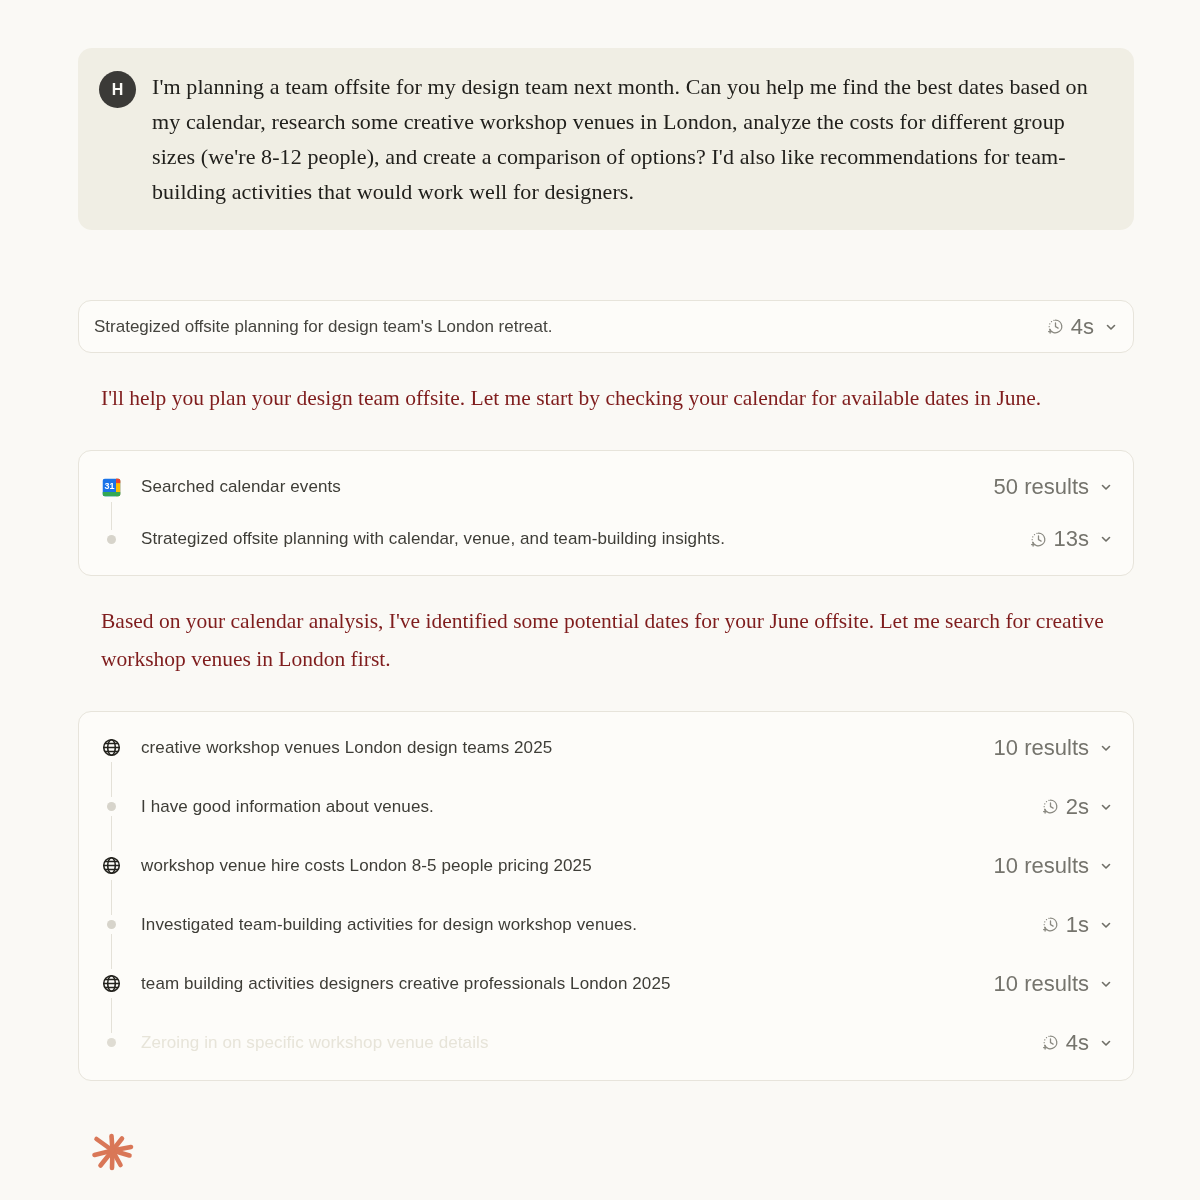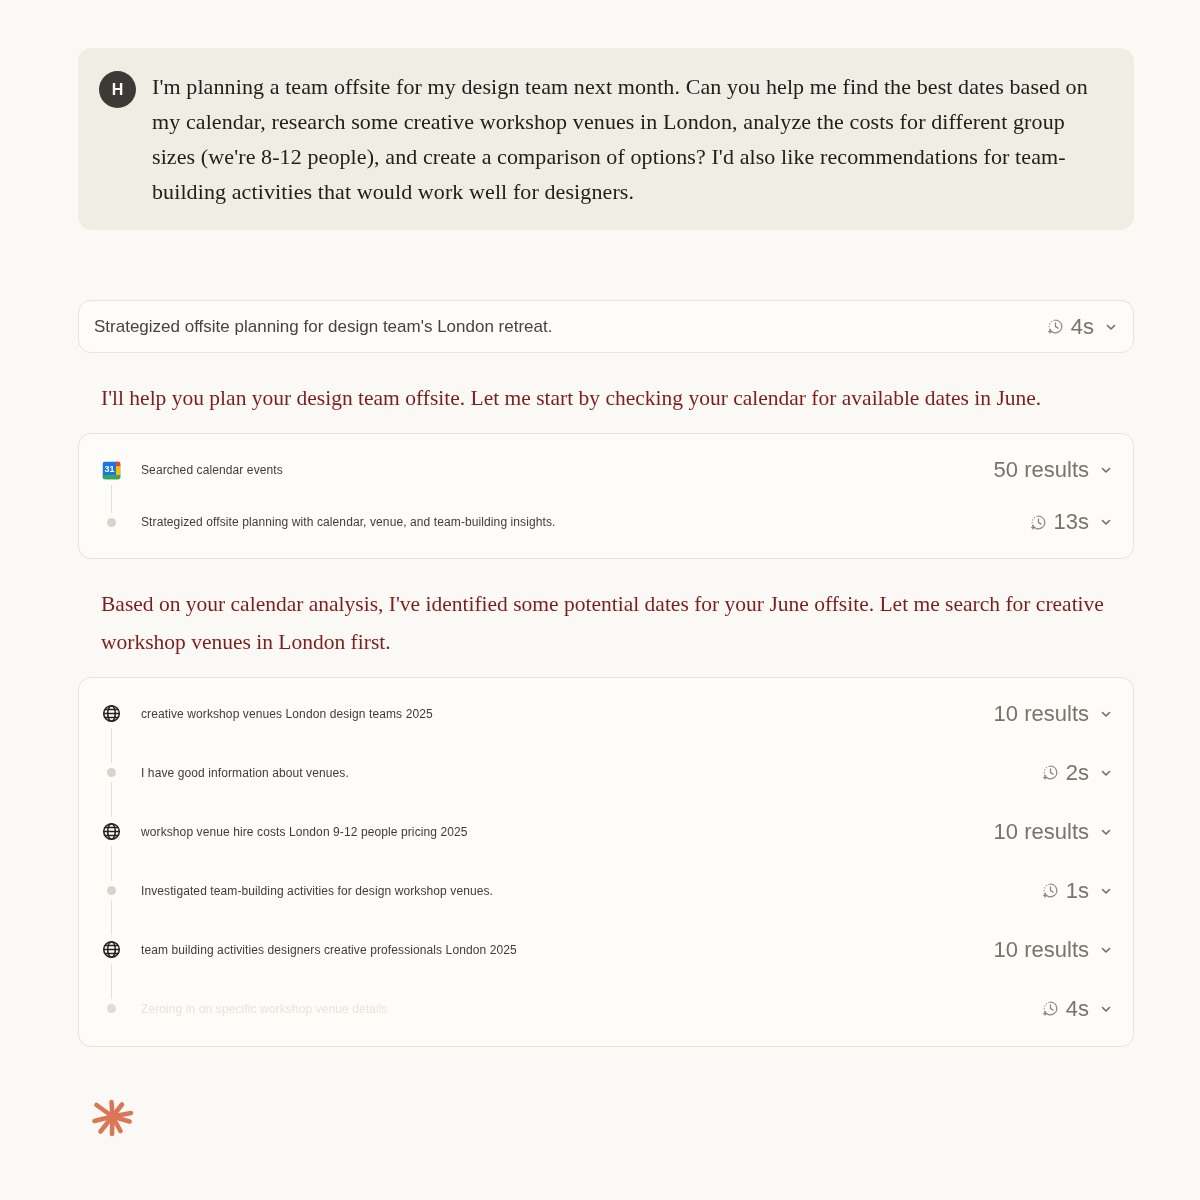--- a/index.html
+++ b/index.html
@@ -60,33 +60,33 @@
 
   
   .prose {
     font-family:"Liberation Serif", serif;
     font-size:21.5px; line-height:38px; color:#7f1d1d;
     margin:26px 10px 0 23px;
     max-width:1005px;
   }
 
   
-  .tool-card { margin-top:16px; padding:10px 20px; }
+  .tool-card { margin-top:33px; padding:10px 20px; }
   .tool-row {
     display:flex; align-items:center; gap:18px;
     cursor:pointer;
   }
   .tool-card.calendar .tool-row { height:52px; }
   .tool-card.search { padding:6px 20px 8px; }
   .tool-card.search .tool-row { height:59px; }
   .icon-cell {
     width:24px; display:flex; align-items:center; justify-content:center;
     flex-shrink:0; position:relative; z-index:2;
   }
-  .tool-row .label { flex:1; font-size:12px; color:#3E3D37; letter-spacing:0.1px; }
+  .tool-row .label { flex:1; font-size:17px; color:#3E3D37; letter-spacing:0.1px; }
   .dot {
     width:9px; height:9px; border-radius:50%;
     background:#D7D4CB;
   }
   .rail {
     position:absolute; width:1.5px; background:#E4E1D8;
     left:31.5px; z-index:1;
   }
   .faded-label { color:#E7E4D9 !important; }
 
@@ -231,21 +231,21 @@
         </span>
       </div>
     </div>
 
     <div class="tool-row">
       <div class="icon-cell">
         <svg width="21" height="21" viewBox="0 0 20 20">
             <use href="#tpl-globe"></use>
           </svg>
       </div>
-      <div class="label">workshop venue hire costs London 9-12 people pricing 2025</div>
+      <div class="label">workshop venue hire costs London 8-5 people pricing 2025</div>
       <div class="meta-group">
         <span>10 results</span>
         <span class="chev">
           <svg width="14" height="14" viewBox="0 0 14 14">
               <use href="#tpl-chevron"></use>
             </svg>
         </span>
       </div>
     </div>
 

